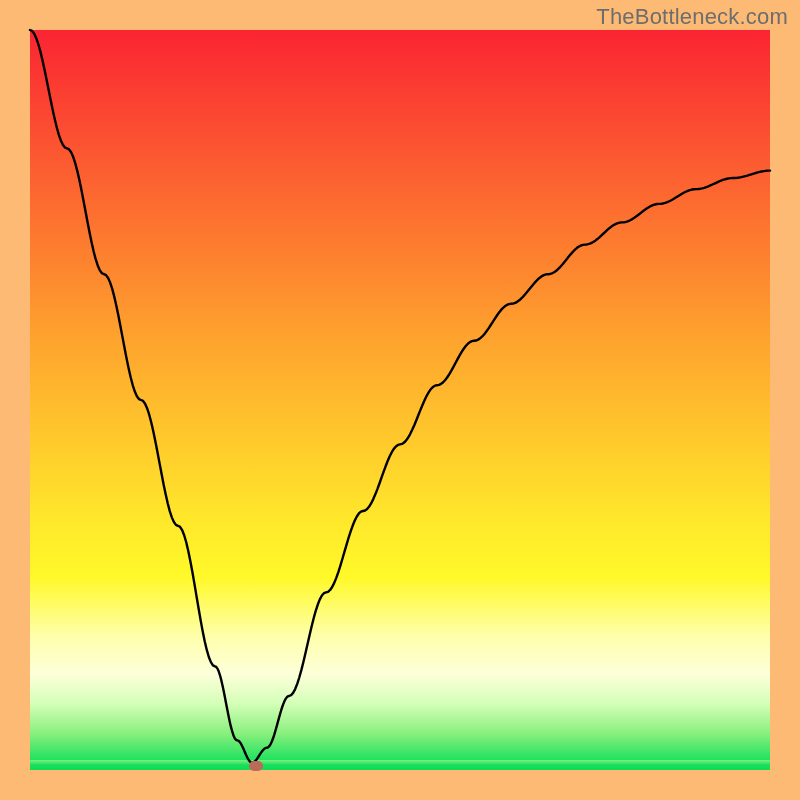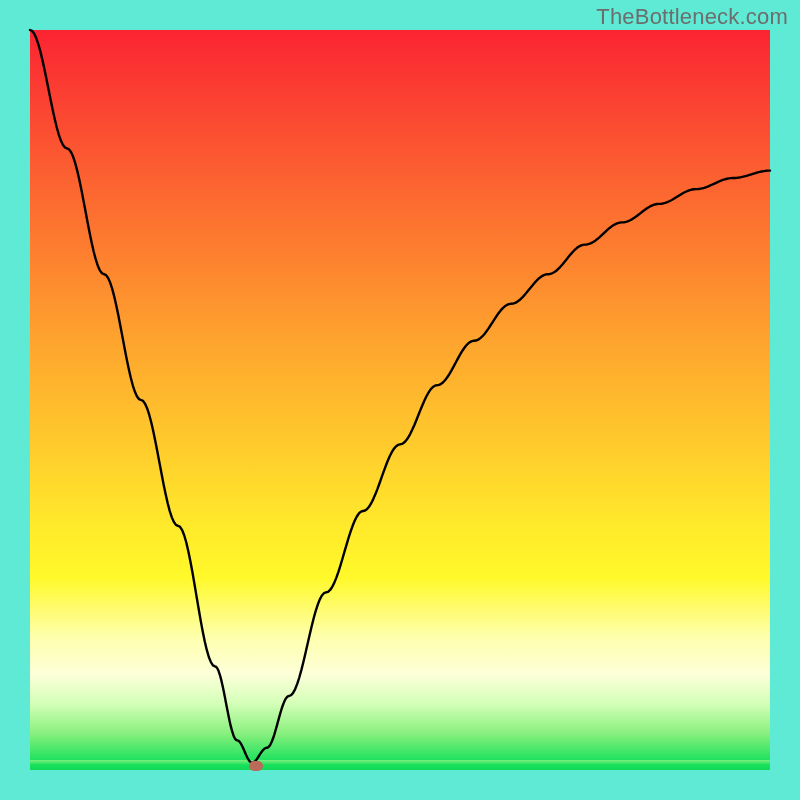--- a/index.html
+++ b/index.html
@@ -8,21 +8,21 @@
     width: 800px;
     height: 800px;
     background: #000;
     overflow: hidden;
     font-family: Arial, Helvetica, sans-serif;
   }
   .frame {
     position: relative;
     width: 800px;
     height: 800px;
-    background: #5eead4;
+    background: #fdba74;
   }
   .plot-area {
     position: absolute;
     left: 30px;
     top: 30px;
     width: 740px;
     height: 740px;
     
     background: linear-gradient(
       to bottom,

